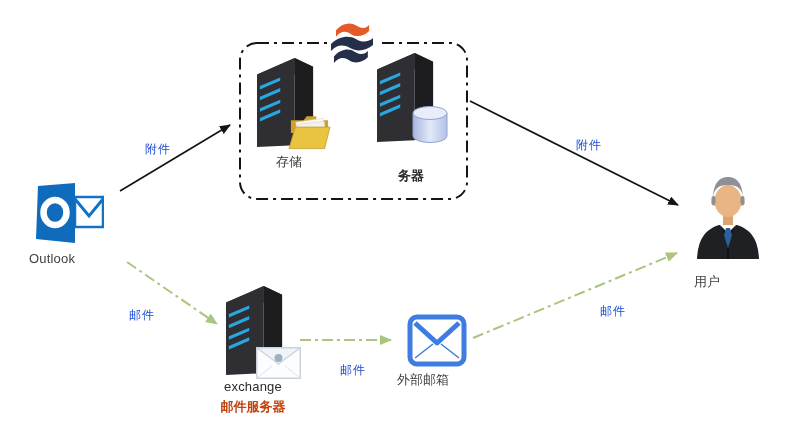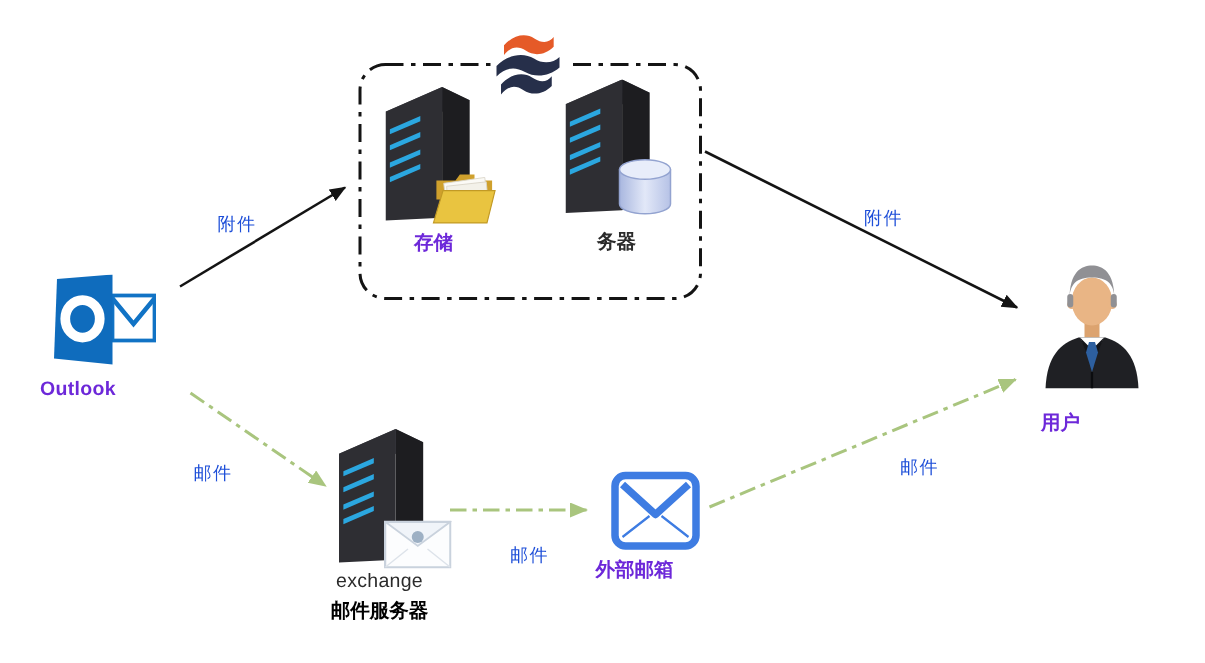--- a/index.html
+++ b/index.html
@@ -5,21 +5,21 @@
   html,body{margin:0;padding:0;background:#fff;}
   .canvas{
     position:relative;width:803px;height:442px;background:#ffffff;overflow:hidden;
     font-family:"Liberation Sans","DejaVu Sans",sans-serif;
   }
   .overlay{position:absolute;left:0;top:0;z-index:1;}
   .icon{position:absolute;z-index:2;line-height:0;}
   .icon.logo{background:#ffffff;padding:1px;}
   .label{
     position:absolute;z-index:3;transform:translateX(-50%);
-    white-space:nowrap;color:#6d28d9;font-size:13px;font-weight:700;
+    white-space:nowrap;color:#404040;font-size:13px;font-weight:400;
     text-align:right;line-height:19px;
   }
   .label.en{letter-spacing:.2px;}
   .edge-label{
     position:absolute;z-index:3;transform:translateX(-50%);
     white-space:nowrap;color:#1d4ed8;font-size:12px;font-weight:400;
     letter-spacing:1px;
   }
 </style>
 </head>
@@ -162,26 +162,26 @@
       <polygon points="31,55 35,55 37,62 33,75 29,62" fill="#2d5f9f"></polygon>
       <path d="M33,75 L33,86" stroke="#0b0c0f" stroke-width="1.5"></path>
     </svg>
   </div>
 
   <div class="label en" style="left:52px;top:249px;">Outlook</div>
 
   <div class="label" style="left:289px;top:152px;">存储</div>
 
   <div style="position:absolute;z-index:3;left:411px;top:151px;transform:translateX(-50%);text-align:center;">
-    <div style="color:#2b2b2b;font-size:13px;font-weight:700;line-height:19px;white-space:nowrap;margin-top:0;">务器</div>
+    <div style="color:#2b2b2b;font-size:13px;font-weight:700;line-height:19px;white-space:nowrap;margin-top:15px;">务器</div>
   </div>
 
   <div style="position:absolute;z-index:3;left:253px;top:378px;transform:translateX(-50%);text-align:center;">
     <div style="color:#2b2b2b;font-size:13px;font-weight:400;line-height:17px;white-space:nowrap;letter-spacing:.2px;">exchange</div>
-    <div style="color:#000000;font-size:13px;font-weight:700;line-height:17px;white-space:nowrap;margin-top:3px;">邮件服务器</div>
+    <div style="color:#c2410c;font-size:13px;font-weight:700;line-height:17px;white-space:nowrap;margin-top:3px;">邮件服务器</div>
   </div>
 
   <div class="label" style="left:423px;top:370px;">外部邮箱</div>
 
   <div class="label" style="left:707px;top:272px;">用户</div>
 
   <div class="edge-label" style="left:158px;top:141px;">附件</div>
   <div class="edge-label" style="left:589px;top:137px;">附件</div>
   <div class="edge-label" style="left:142px;top:307px;">邮件</div>
   <div class="edge-label" style="left:353px;top:362px;">邮件</div>

